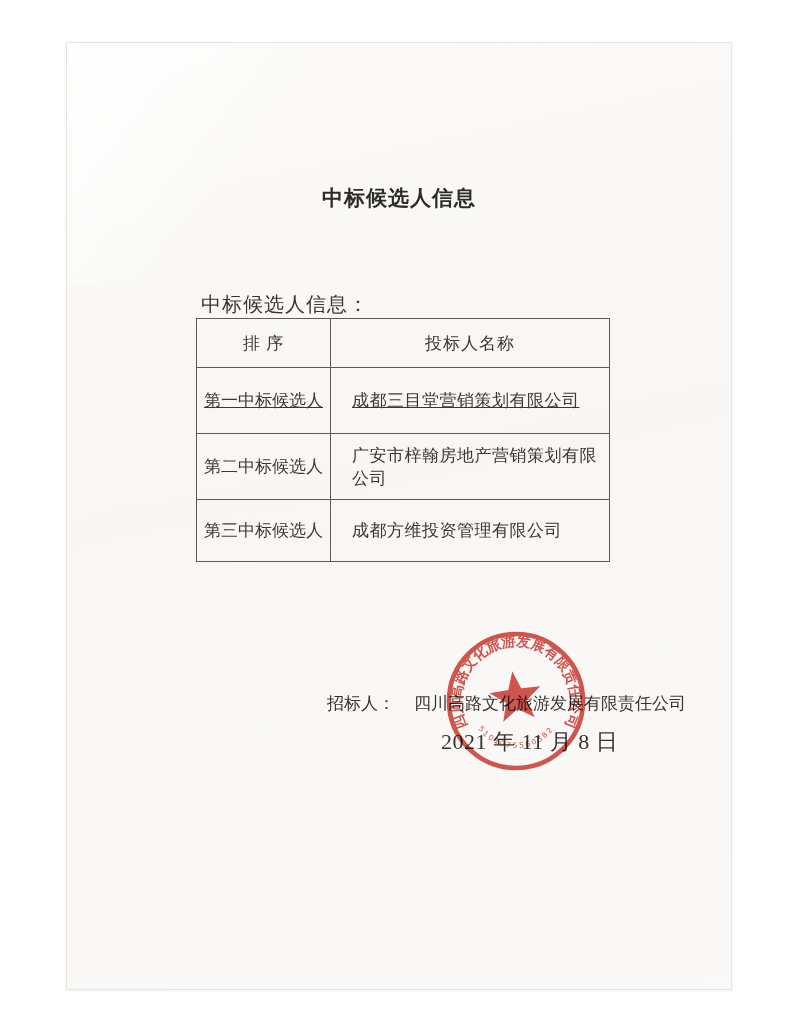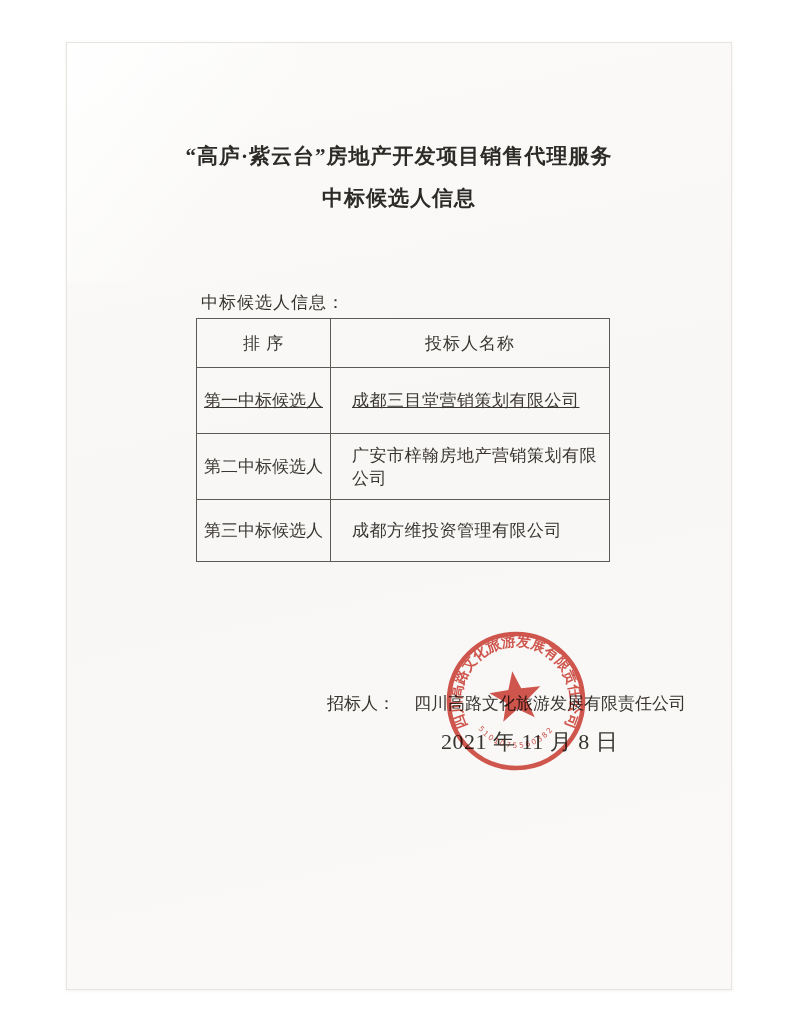--- a/index.html
+++ b/index.html
@@ -31,21 +31,21 @@
     font-size: 21px;
     font-weight: bold;
     letter-spacing: 1px;
     color: #2d2b28;
   }
   .doc-title.line1 { top: 99px; }
   .doc-title.line2 { top: 141px; }
   .info-label {
     position: absolute;
     left: 134px; top: 248px;
-    font-size: 17px;
+    font-size: 20px;
     letter-spacing: 1px;
     color: #37342f;
   }
   table.candidates {
     position: absolute;
     left: 129px; top: 275px;
     width: 414px;
     border-collapse: collapse;
     table-layout: fixed;
     font-size: 17px;
@@ -97,21 +97,20 @@
     font-family: "DejaVu Sans", sans-serif;
     font-weight: normal;
   }
 </style>
 </head>
 <body>
 
 <div class="paper">
   <div class="corner-sheen"></div>
 
-  <div class="doc-title line1">“高庐·紫云台”房地产开发项目销售代理服务</div>
   <div class="doc-title line2">中标候选人信息</div>
 
   <div class="info-label">中标候选人信息：</div>
 
   <table class="candidates">
     <colgroup>
         <col class="rank-col">
         <col>
       </colgroup>
     <tbody>

